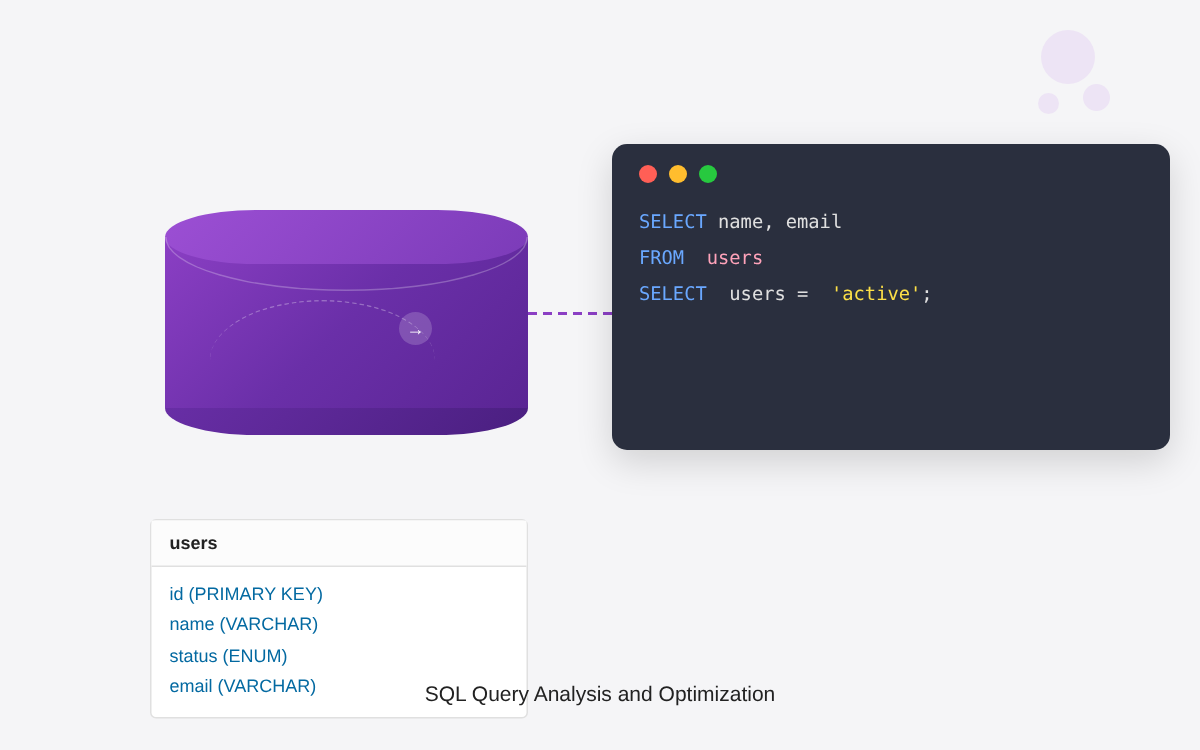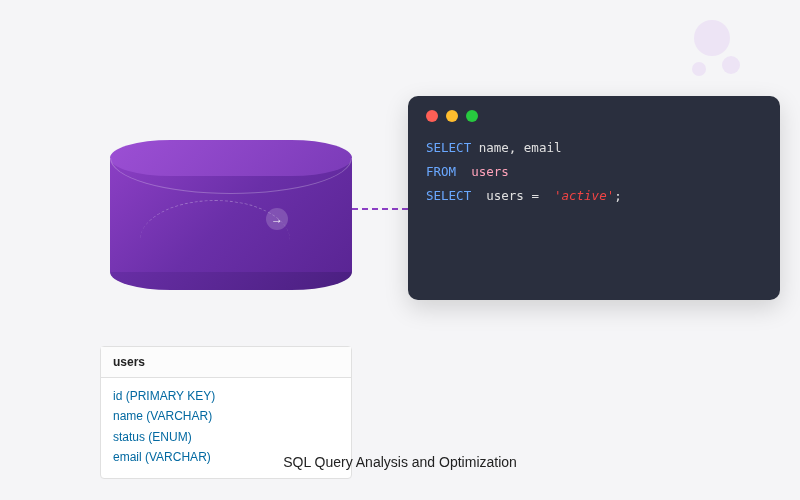--- a/index.html
+++ b/index.html
@@ -27,21 +27,21 @@
 
 .code-window { position: absolute; right: 20px; top: 96px; width: 372px; height: 204px; background: #2a2f3e; border-radius: 10px; box-shadow: 0 8px 24px rgba(0,0,0,0.15); padding: 14px 18px; }
 .traffic-lights { display: flex; gap: 8px; margin-bottom: 14px; }
 .tl { width: 12px; height: 12px; border-radius: 50%; }
 .tl.red { background: #ff5f56; }
 .tl.yellow { background: #ffbd2e; }
 .tl.green { background: #27c93f; }
 .code-content { font-family: "Menlo", "Consolas", monospace; font-size: 12.5px; line-height: 1.9; color: #e0e0e0; }
 .kw { color: #6aa8ff; }
 .ident { color: #ffa3ba; }
-.str { color: #ef4444; font-style: italic; }
+.str { color: #fde047; }
 
 
 .schema-table { position: absolute; left: 100px; top: 346px; width: 252px; background: #fff; border: 1px solid #e0e0e0; border-radius: 4px; font-size: 12px; }
 .schema-header { padding: 8px 12px; font-weight: 600; color: #222; border-bottom: 1px solid #e0e0e0; background: #fcfcfc; }
 .schema-body { padding: 8px 12px 10px; color: #0369a1; line-height: 1.7; }
 
 
 .caption { position: absolute; left: 50%; transform: translateX(-50%); bottom: 30px; font-size: 14px; color: #222; font-weight: 400; margin-top: 36px; }
 </style>
 </head>

